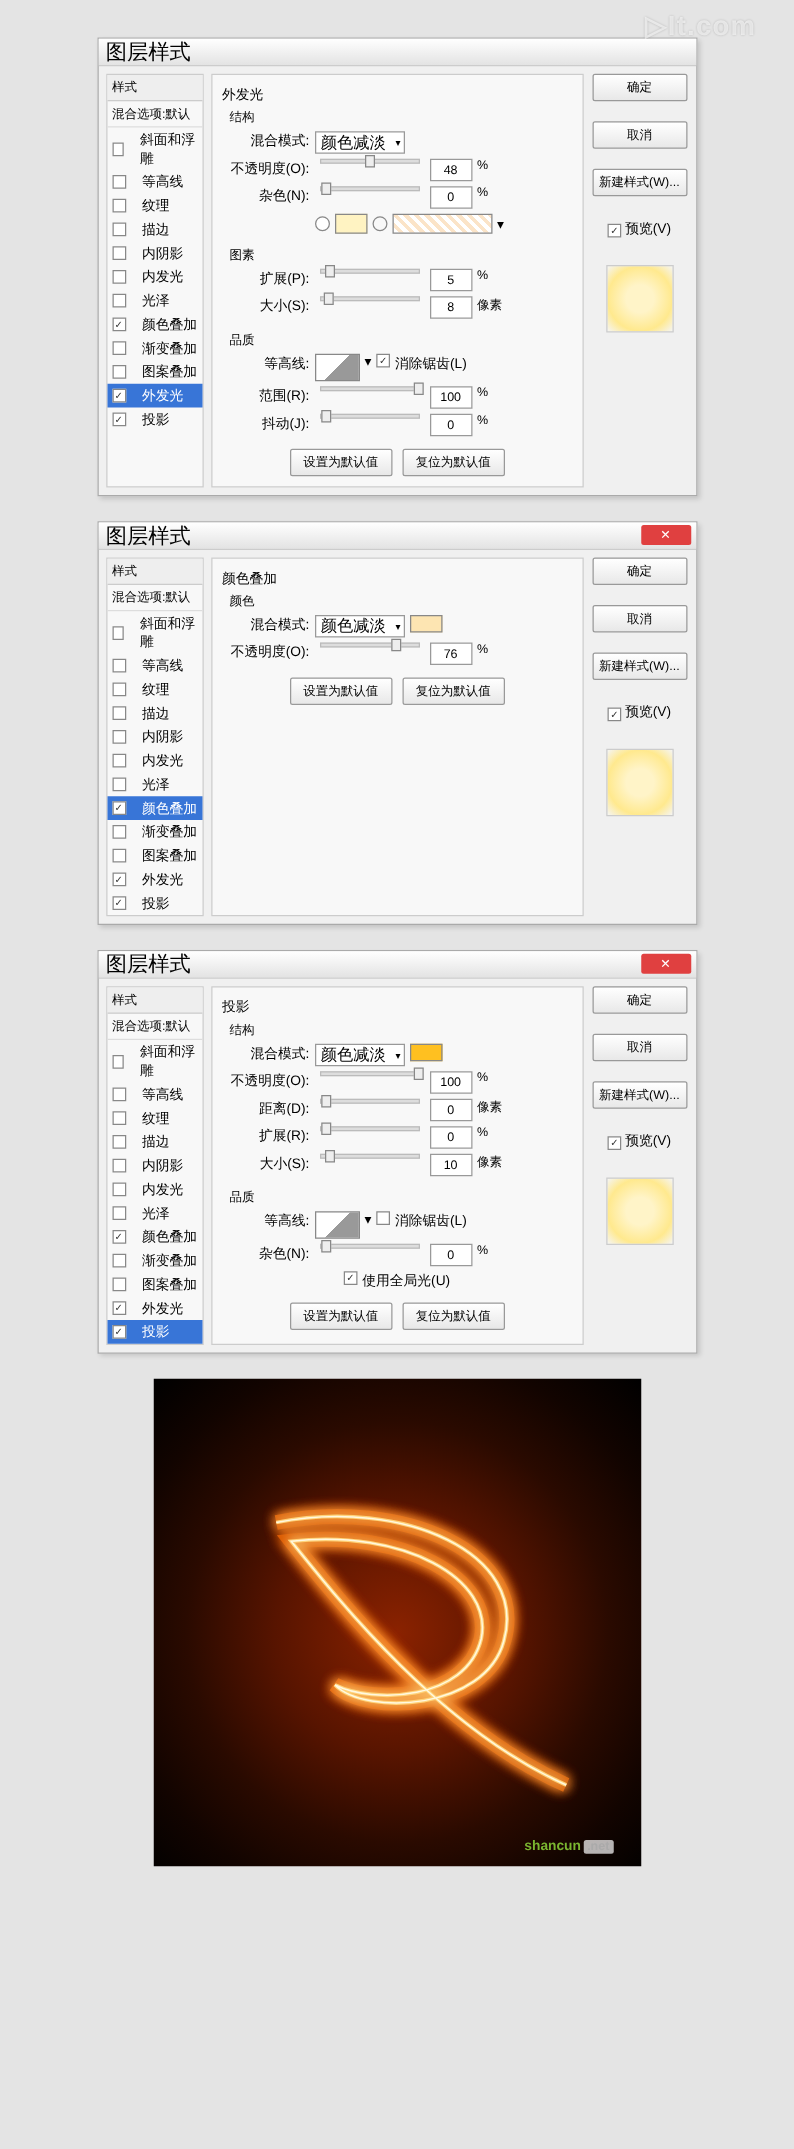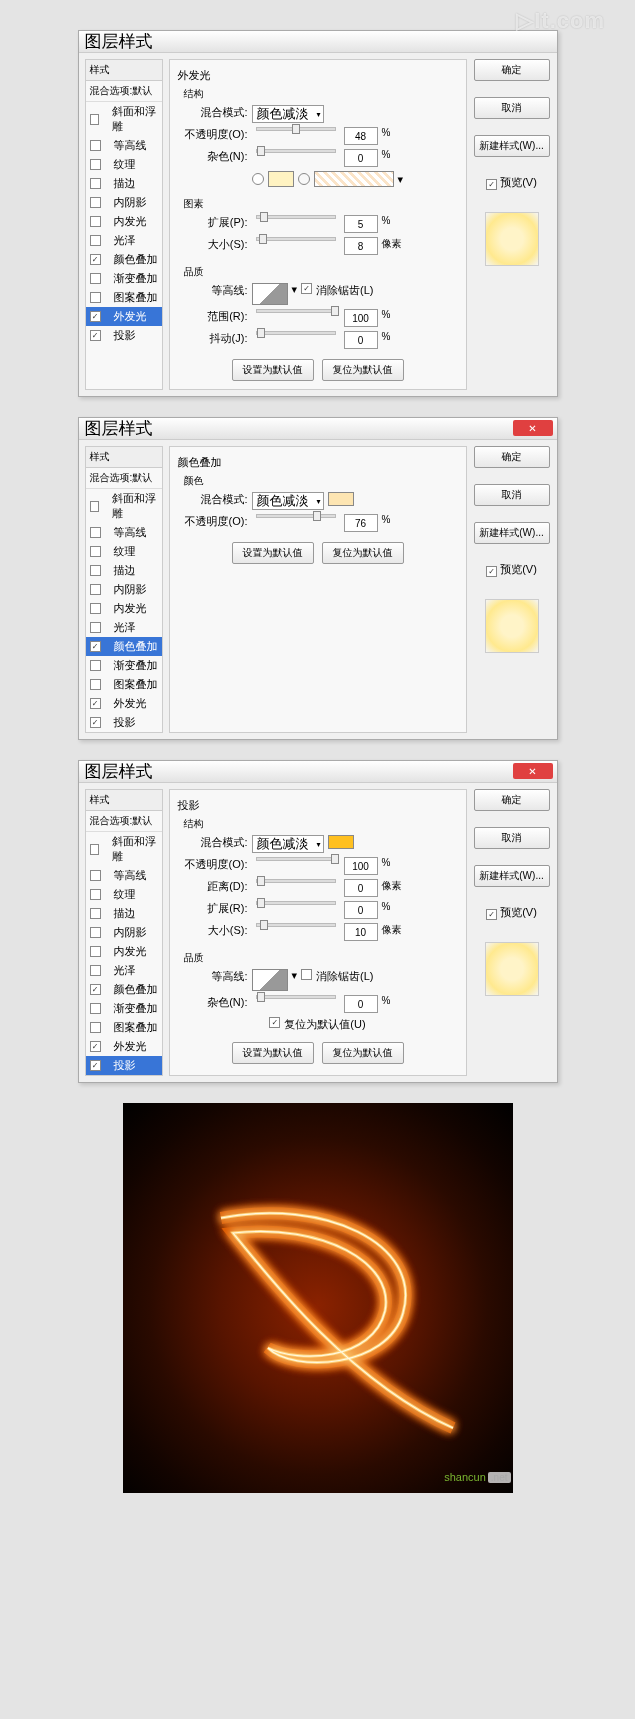--- a/index.html
+++ b/index.html
@@ -39,21 +39,21 @@
 .right-col{width:78px;display:flex;flex-direction:column;gap:16px;align-items:center}
 .rbtn{width:76px;border:1px solid #999;background:linear-gradient(#fff,#e8e8e8);padding:3px 0;font-size:10px;text-align:center;border-radius:2px;cursor:pointer}
 .preview-cb{display:flex;align-items:flex-end;gap:3px;font-size:10px;margin-top:2px}
 .preview-sw{width:54px;height:54px;border:1px solid #ccc;background:radial-gradient(circle,#fff4c8 30%,#ffe98e 70%,#f5f5f5 100%);margin-top:6px}
 .big-space{min-height:200px}
 .big-space2{min-height:80px}
 .angle-dial{width:20px;height:20px;border:2px solid #888;border-radius:50%;position:relative;display:inline-block}
 .angle-dial::after{content:"";position:absolute;width:8px;height:1px;background:#333;top:9px;left:9px;transform-origin:left;transform:rotate(-30deg)}
 .result-img{width:390px;height:390px;background:radial-gradient(circle at 50% 52%,#8a2200 0%,#571400 35%,#2a0a00 60%,#120400 80%,#000 100%);position:relative;overflow:hidden}
 .result-img svg{position:absolute;top:0;left:0}
-.wm-bottom{position:absolute;bottom:8px;right:2px;color:#7ab530;font-size:16px;font-weight:normal}
+.wm-bottom{position:absolute;bottom:8px;right:22px;color:#7ab530;font-size:16px;font-weight:bold}
 .wm-bottom .net{color:#aaa;font-size:10px;background:rgba(255,255,255,.7);padding:0 3px;border-radius:2px;margin-left:2px}
 .color-sw-sm{width:26px;height:14px;border:1px solid #888;display:inline-block}
 </style>
 </head>
 <body>
 
 <div class="watermark-top">▷It.com</div>
 
 <div class="dialog">
   <div class="titlebar">
@@ -419,21 +419,21 @@
         <div class="row">
             <span class="lbl">杂色(N):</span>
           <span class="slider">
               <span class="thumb" style="left:0"></span>
             </span>
           <input class="numbox" value="0" style="">
             <span class="unit">%</span>
           </div>
         <div class="row" style="justify-content:center">
           <span class="cb on"></span>
-          <span>复位为默认值(U)</span>
+          <span>使用全局光(U)</span>
           </div>
       </div>
       <div class="btn-row">
         <button class="btn">设置为默认值</button>
         <button class="btn">复位为默认值</button>
       </div>
     </div>
     <div class="right-col">
       <button class="rbtn">确定</button>
       <button class="rbtn">取消</button>

